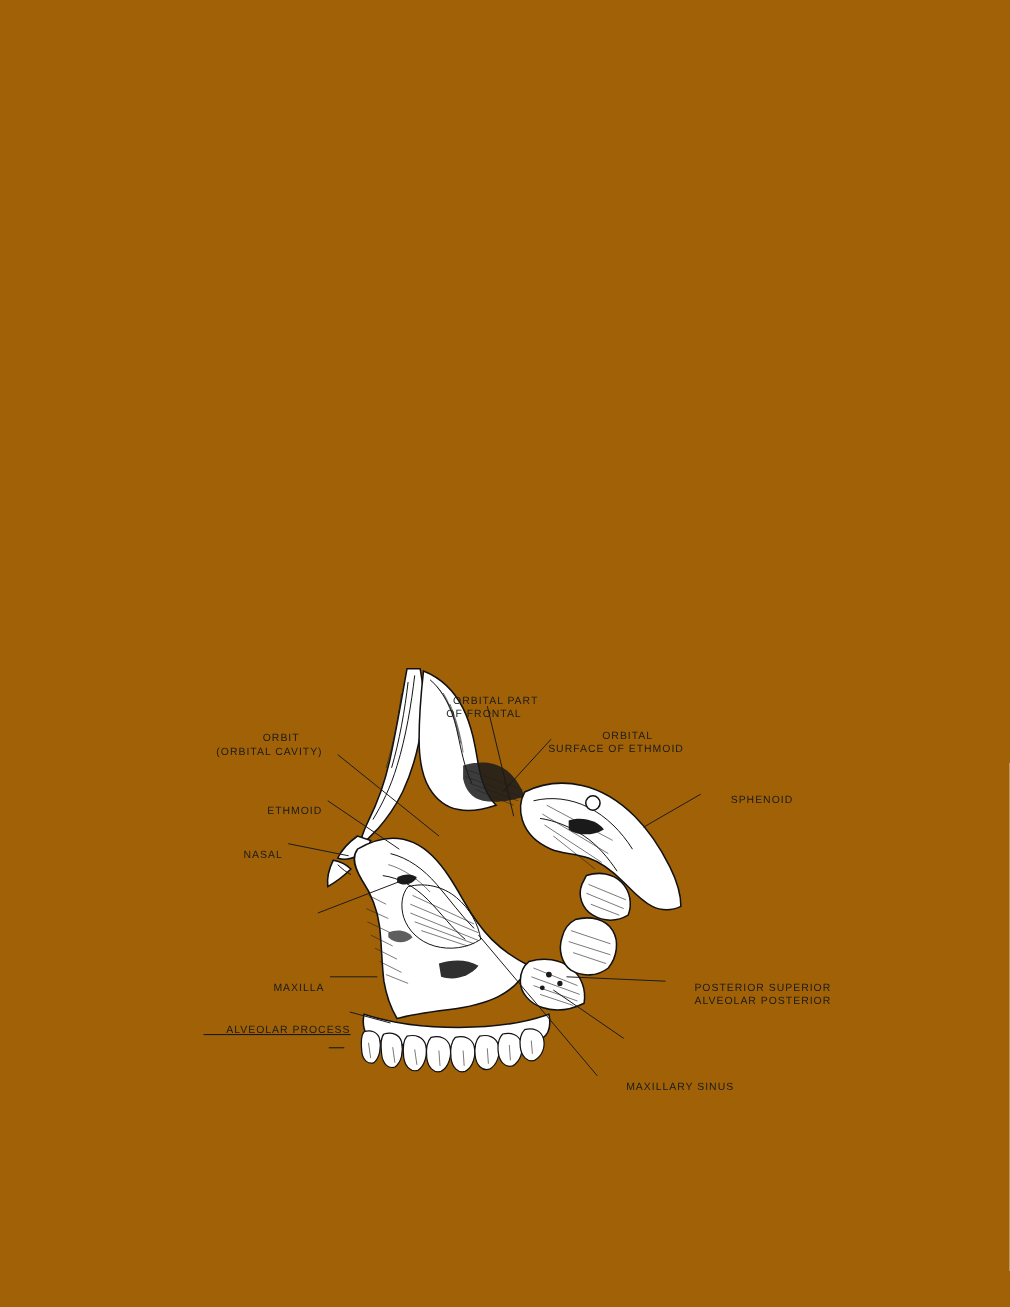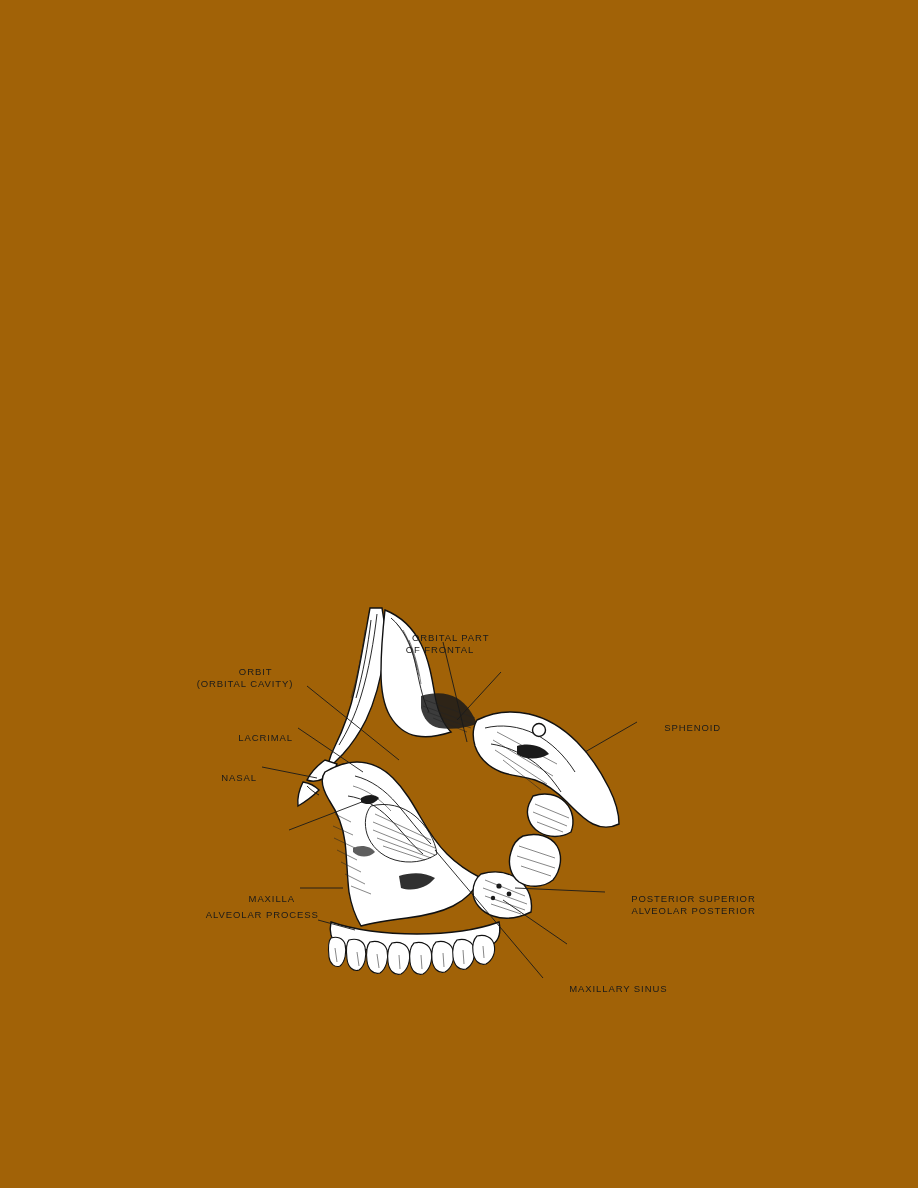--- a/index.html
+++ b/index.html
@@ -185,44 +185,48 @@
       <line class="leader" x1="420" y1="292" x2="330" y2="288"></line>
       <line class="leader" x1="382" y1="344" x2="318" y2="300"></line>
       <line class="leader" x1="358" y1="378" x2="250" y2="250"></line>
     </svg>
 
     <div class="label center" style="left:255px; top:20px; width:130px; margin-left:-65px;">
       <span>ORBITAL PART
 OF FRONTAL</span>
     </div>
 
+    <div class="label center" style="left:375px; top:52px; width:160px; margin-left:-80px;">
+      <span>ORBITAL
+SURFACE OF ETHMOID</span>
+    </div>
 
     <div class="label center" style="left:60px; top:54px; width:130px; margin-left:-65px;">
       <span>ORBIT
 (ORBITAL CAVITY)</span>
     </div>
 
     <div class="label left" style="left:458px; top:110px;">
       <span>SPHENOID</span>
     </div>
 
     <div class="label right" style="left:0px; top:120px; width:108px;">
-      <span>LACRIMAL</span>
+      <span>ETHMOID</span>
     </div>
 
     <div class="label right" style="left:0px; top:160px; width:72px;">
       <span>NASAL</span>
     </div>
 
 
     <div class="label right" style="left:0px; top:281px; width:110px;">
       <span>MAXILLA</span>
     </div>
 
-    <div class="label right" style="left:0px; top:297px; width:128px;">
+    <div class="label right" style="left:0px; top:319px; width:128px;text-decoration:underline;">
       <span>ALVEOLAR PROCESS</span>
     </div>
 
     <div class="label left" style="left:425px; top:281px;">
       <span>POSTERIOR SUPERIOR
 ALVEOLAR POSTERIOR</span>
     </div>
 
 
     <div class="label left" style="left:363px; top:371px;">

